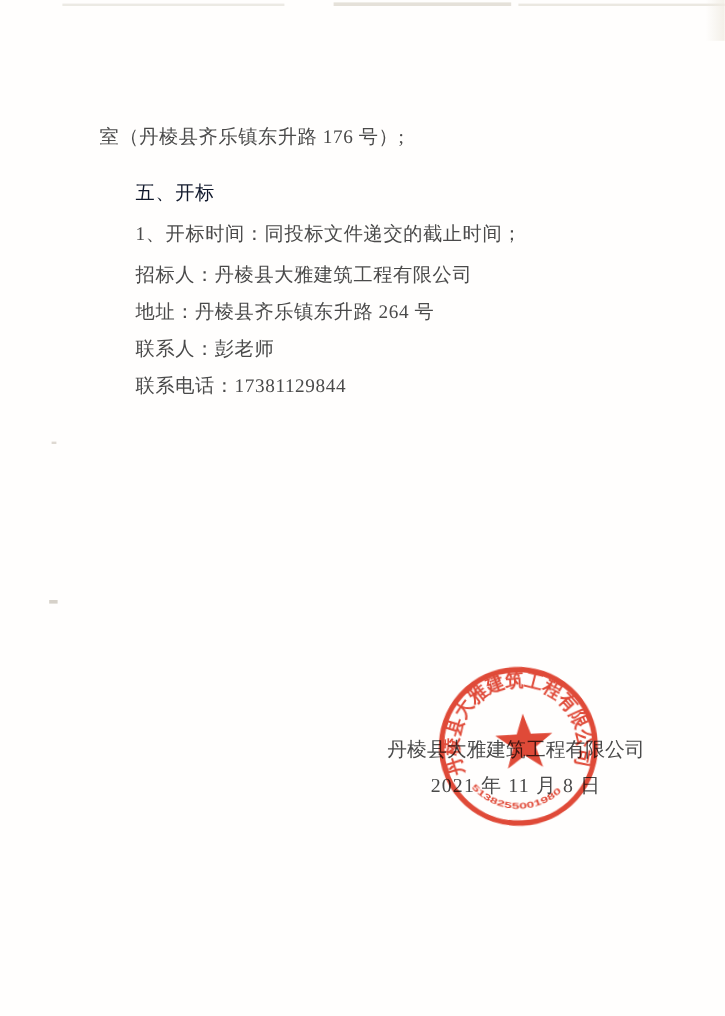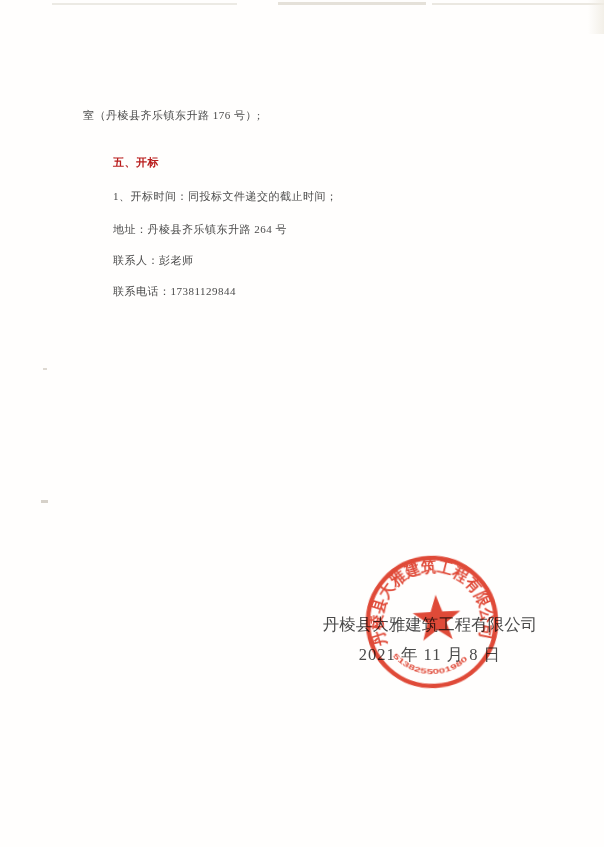--- a/index.html
+++ b/index.html
@@ -20,27 +20,27 @@
   .streak2{left:278px;top:2px;width:148px;height:3px;background:#e2ded5;opacity:.9;}
   .streak3{left:432px;top:3px;width:172px;height:2px;background:#e8e4dc;opacity:.85;}
   .corner-smudge{right:0;top:0;width:16px;height:34px;background:linear-gradient(to left,#f0ece3,rgba(255,255,255,0));opacity:.8;}
   .speck1{left:43px;top:368px;width:4px;height:2px;background:#ded9d2;}
   .speck2{left:41px;top:500px;width:7px;height:3px;background:#d6d1c9;}
   
   .doc{
     position:absolute;left:0;top:0;right:0;
     padding:98px 76px 0 83px;
     color:#4a4a4a;
-    font-size:11px;
+    font-size:16px;
     letter-spacing:.5px;
   }
   .doc p{margin:0;line-height:34px;}
   .para-tail{margin-bottom:13px !important;}
   .body-para{text-align:justify;text-indent:30px;}
-  .heading{font-weight:bold;color:#b91c1c;text-indent:30px;}
+  .heading{font-weight:normal;color:#0f172a;text-indent:30px;}
   .item{text-indent:30px;font-family:Liberation Serif, serif;}
   .contacts p{line-height:31px;text-indent:30px;}
   .contacts{margin-top:1px;}
   
   .signature{
     position:absolute;left:322px;top:613px;width:216px;
     color:#4a4a4a;font-size:16.5px;letter-spacing:0;
     text-align:center;z-index:1;
   }
   .signature p{margin:0;line-height:24px;}
@@ -66,20 +66,21 @@
   <div class="artifact streak3"></div>
   <div class="artifact corner-smudge"></div>
   <div class="artifact speck1"></div>
   <div class="artifact speck2"></div>
 
   <div class="doc">
     <p class="para-tail">室（丹棱县齐乐镇东升路 176 号）;</p>
     <p class="heading">五、开标</p>
     <p class="item">1、开标时间：同投标文件递交的截止时间；</p>
     <div class="contacts">
+      <p>招标人：丹棱县大雅建筑工程有限公司</p>
       <p>地址：丹棱县齐乐镇东升路 264 号</p>
       <p>联系人：彭老师</p>
       <p>联系电话：17381129844</p>
     </div>
   </div>
 
   <div class="signature">
     <p class="sig-company">丹棱县大雅建筑工程有限公司</p>
     <p class="sig-date">2021 年 11 月 8 日</p>
   </div>

